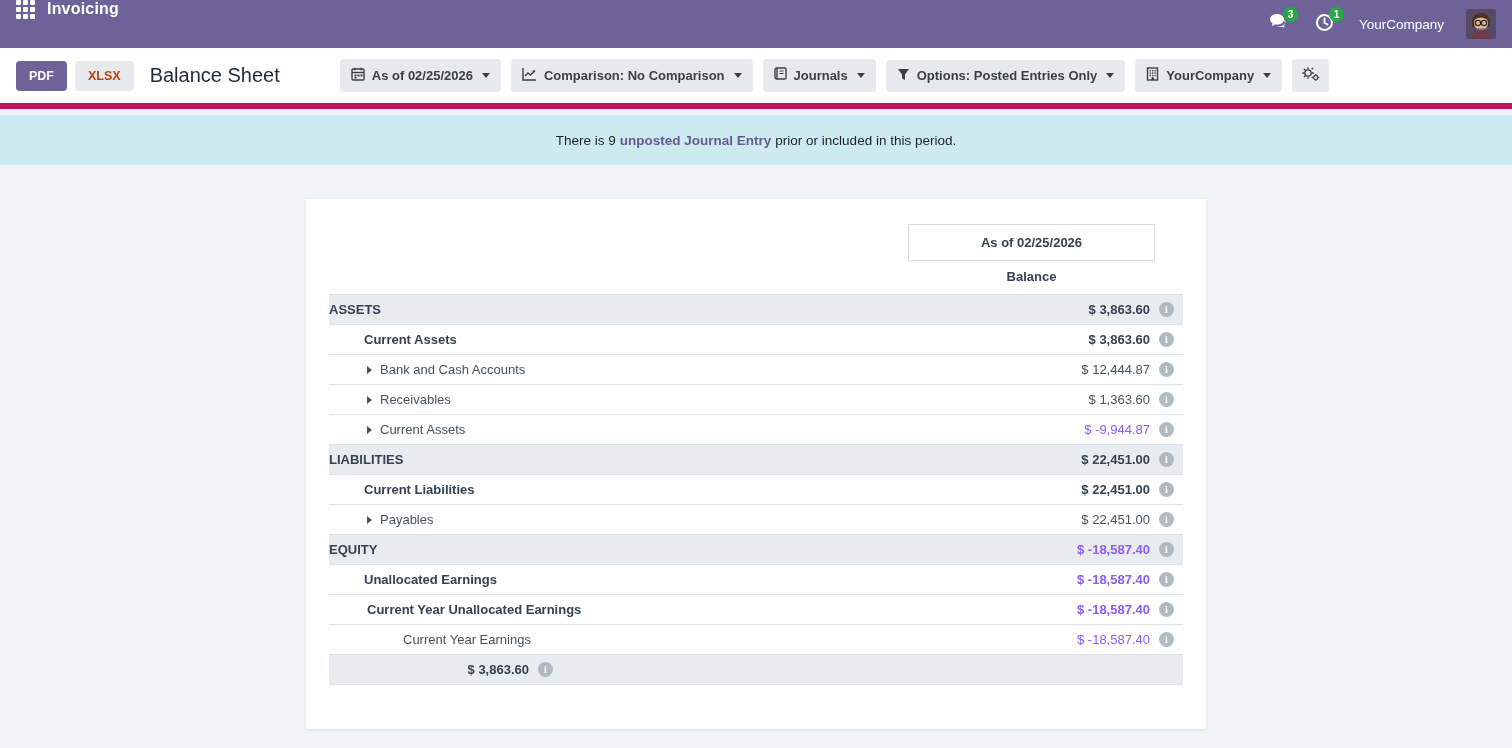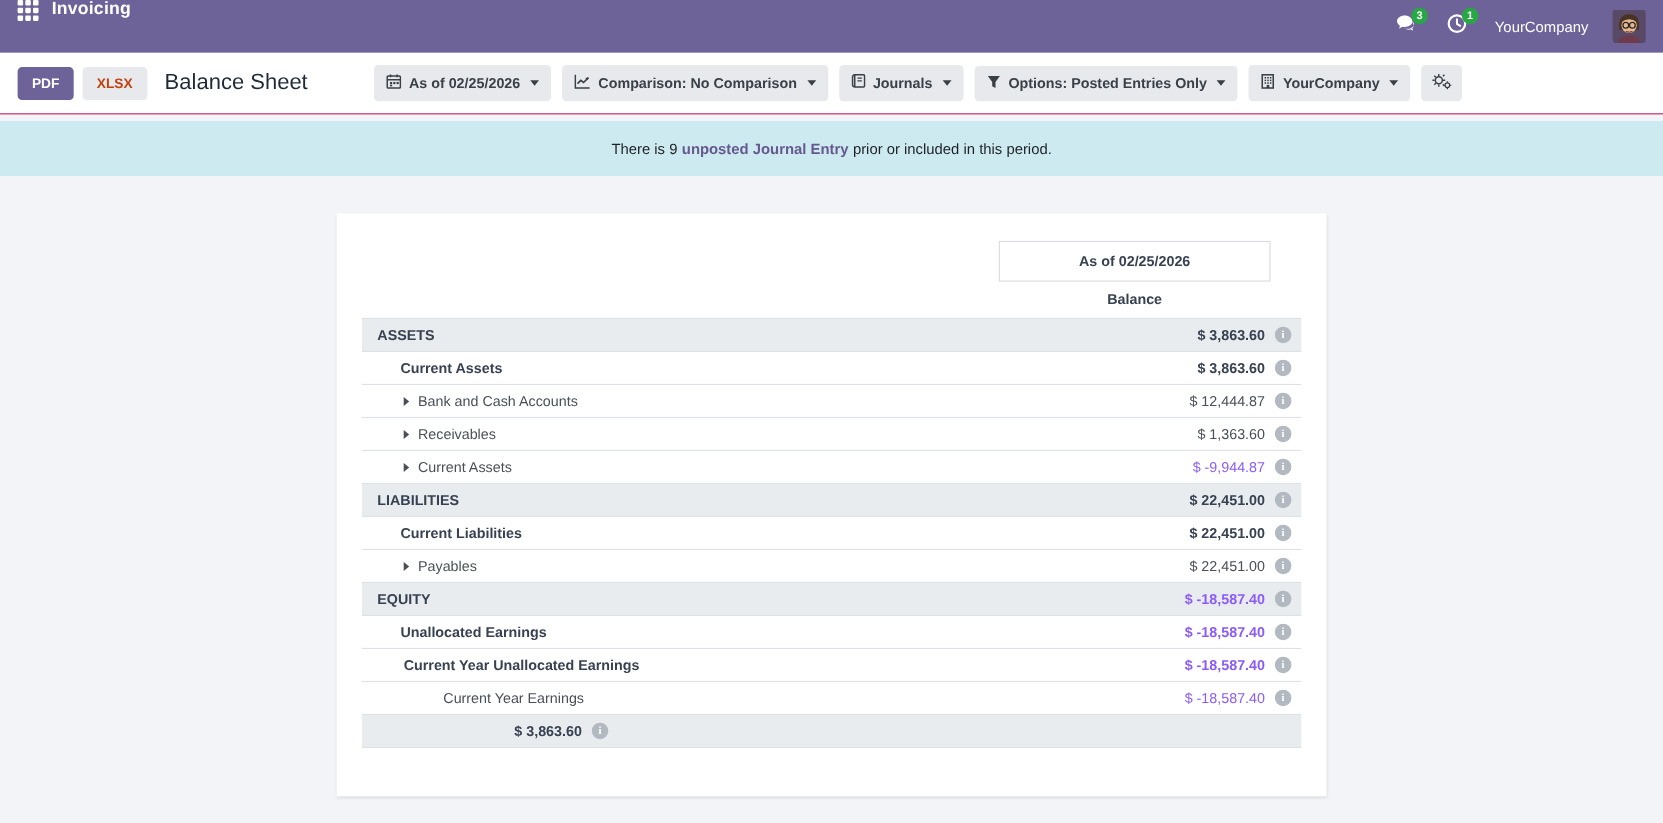--- a/index.html
+++ b/index.html
@@ -13,21 +13,21 @@
   .app-name { font-size:16px; font-weight:600; margin-right:26px; letter-spacing:.2px; }
   .nav-menu { display:flex; align-items:center; gap:4px; font-size:13.5px; }
   .nav-menu .nav-item { padding:6px 12px; border-radius:3px; cursor:pointer; color:#fdfdfe; }
   .nav-right { margin-left:auto; display:flex; align-items:center; gap:22px; }
   .nav-ico-wrap { position:relative; width:24px; height:24px; display:flex; align-items:center; justify-content:center; cursor:pointer; }
   .badge { position:absolute; top:-5px; right:-7px; background:#28a745; color:#fff; font-size:10px; font-weight:700; min-width:15px; height:15px; border-radius:8px; display:flex; align-items:center; justify-content:center; padding:0 3px; }
   .nav-company { font-size:13.5px; color:#fff; cursor:pointer; }
   .avatar { width:30px; height:30px; border-radius:3px; overflow:hidden; cursor:pointer; background:#584a66; }
 
   
-  .control-panel { background:#fff; display:flex; align-items:center; padding:11px 16px; gap:8px; border-bottom:1px solid #be185d; }
+  .control-panel { background:#fff; display:flex; align-items:center; padding:11px 16px; gap:8px; border-bottom:6px solid #be185d; }
   .btn { font-size:12.5px; font-weight:700; border:none; border-radius:4px; padding:8px 13px; cursor:pointer; }
   .btn-primary { background:#6d6399; color:#fff; }
   .btn-secondary { background:#e7e9ed; color:#c2410c; }
   .cp-title { font-size:20px; color:#1f2937; margin:0 10px 0 8px; white-space:nowrap; }
   .filters { display:flex; align-items:center; gap:10px; margin-left:42px; }
   .filter-btn { display:flex; align-items:center; gap:7px; background:#e7e9ed; border:none; border-radius:4px; padding:8px 11px; font-size:13px; font-weight:600; color:#3a4047; cursor:pointer; font-family:"Liberation Sans",sans-serif; }
   .filter-btn svg { flex:0 0 auto; }
   .caret-down { width:0; height:0; border-left:4px solid transparent; border-right:4px solid transparent; border-top:5px solid #3a4047; margin-left:2px; }
   .gear-btn { background:#e7e9ed; border:none; border-radius:4px; padding:7px 9px; cursor:pointer; display:flex; align-items:center; }
 
@@ -41,21 +41,21 @@
   .report-head { display:flex; justify-content:flex-end; }
   .date-box { width:247px; margin-right:28px; border:1px solid #d9dbe0; text-align:center; font-weight:700; font-size:13px; color:#374151; padding:10px 0; }
   .balance-row { display:flex; justify-content:flex-end; margin:8px 0 10px; }
   .balance-label { width:247px; margin-right:28px; text-align:center; font-weight:700; font-size:13px; color:#374151; }
 
   .rtable { border-top:1px solid #dee2e6; }
   .trow { display:flex; align-items:center; height:30px; border-bottom:1px solid #dee2e6; font-size:13px; color:#495057; cursor:pointer; }
   .trow.section { background:#e9ecef; }
   .trow.bold { font-weight:700; color:#374151; }
   .tname { flex:1; display:flex; align-items:center; white-space:nowrap; }
-  .lvl0 { padding-left:14px; } .lvl1 { padding-left:35px; } .lvl2 { padding-left:38px; } .lvl3 { padding-left:74px; }
+  .lvl0 { } .lvl1 { padding-left:35px; } .lvl2 { padding-left:38px; } .lvl3 { padding-left:74px; }
   .fold-caret { width:0; height:0; border-left:5px solid #495057; border-top:4px solid transparent; border-bottom:4px solid transparent; margin-right:8px; display:inline-block; }
   .tval { width:200px; text-align:right; }
   .tval.neg { color:#8b5cf6; }
   .ticon { width:33px; display:flex; justify-content:center; }
   .info-dot { width:15px; height:15px; border-radius:50%; background:#b2b9c0; color:#fff; font-size:10px; font-weight:700; font-family:"Liberation Serif",serif; display:flex; align-items:center; justify-content:center; cursor:pointer; }
 </style>
 </head>
 <body>
 
 <div class="navbar">

